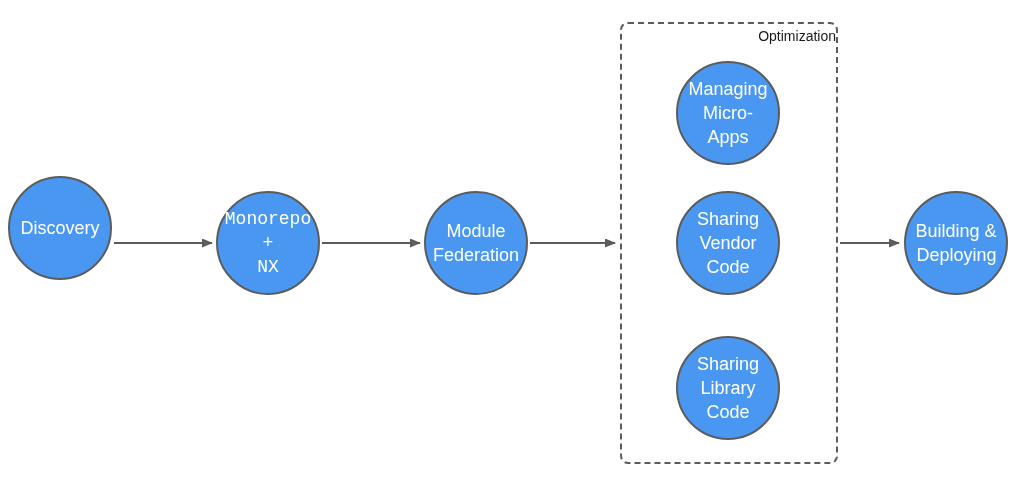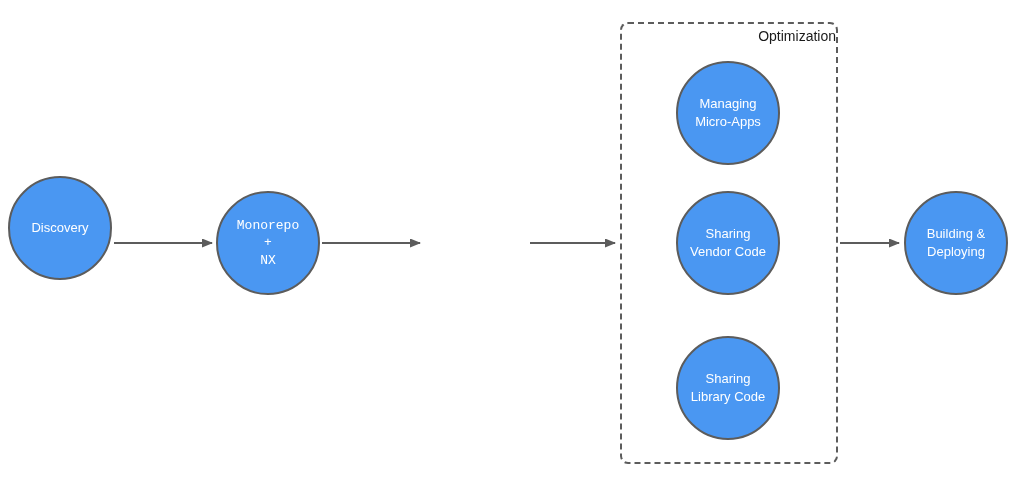--- a/index.html
+++ b/index.html
@@ -34,32 +34,32 @@
     width:104px;height:104px;
     box-sizing:border-box;
     border-radius:50%;
     background:var(--node-fill);
     border:2px solid var(--node-border);
     display:flex;align-items:center;justify-content:center;
     text-align:center;
   }
   .node-label{
     color:var(--node-text);
-    font-size:13px;
+    font-size:18px;
     line-height:1.35;
     white-space:pre-line;
     padding:0 6px;
   }
   #n-discovery{left:8px;top:176px;}
   #n-monorepo{left:216px;top:191px;font-family:Liberation Mono, monospace;}
   #n-module-federation{left:424px;top:191px;}
   #n-managing-micro-apps{left:676px;top:61px;}
   #n-sharing-vendor-code{left:676px;top:191px;}
   #n-sharing-library-code{left:676px;top:336px;}
-  #n-building-deploying{left:904px;top:191px;}
+  #n-building-deploying{left:904px;top:191px;text-align:right;}
   .group-box{
     position:absolute;
     left:620px;top:22px;
     width:218px;height:442px;
     box-sizing:border-box;
     border:2px dashed var(--group-border);
     border-radius:8px;
     background:transparent;
   }
   .group-label{
@@ -94,20 +94,24 @@
   <div class="node" id="n-discovery">
     <span class="node-label">Discovery</span>
   </div>
 
   <div class="node" id="n-monorepo">
     <span class="node-label">Monorepo
 +
 NX</span>
   </div>
 
+  <div class="node" id="n-module-federation">
+    <span class="node-label">Module
+Federation</span>
+  </div>
 
   <div class="node" id="n-managing-micro-apps">
     <span class="node-label">Managing
 Micro-Apps</span>
   </div>
 
   <div class="node" id="n-sharing-vendor-code">
     <span class="node-label">Sharing
 Vendor Code</span>
   </div>

